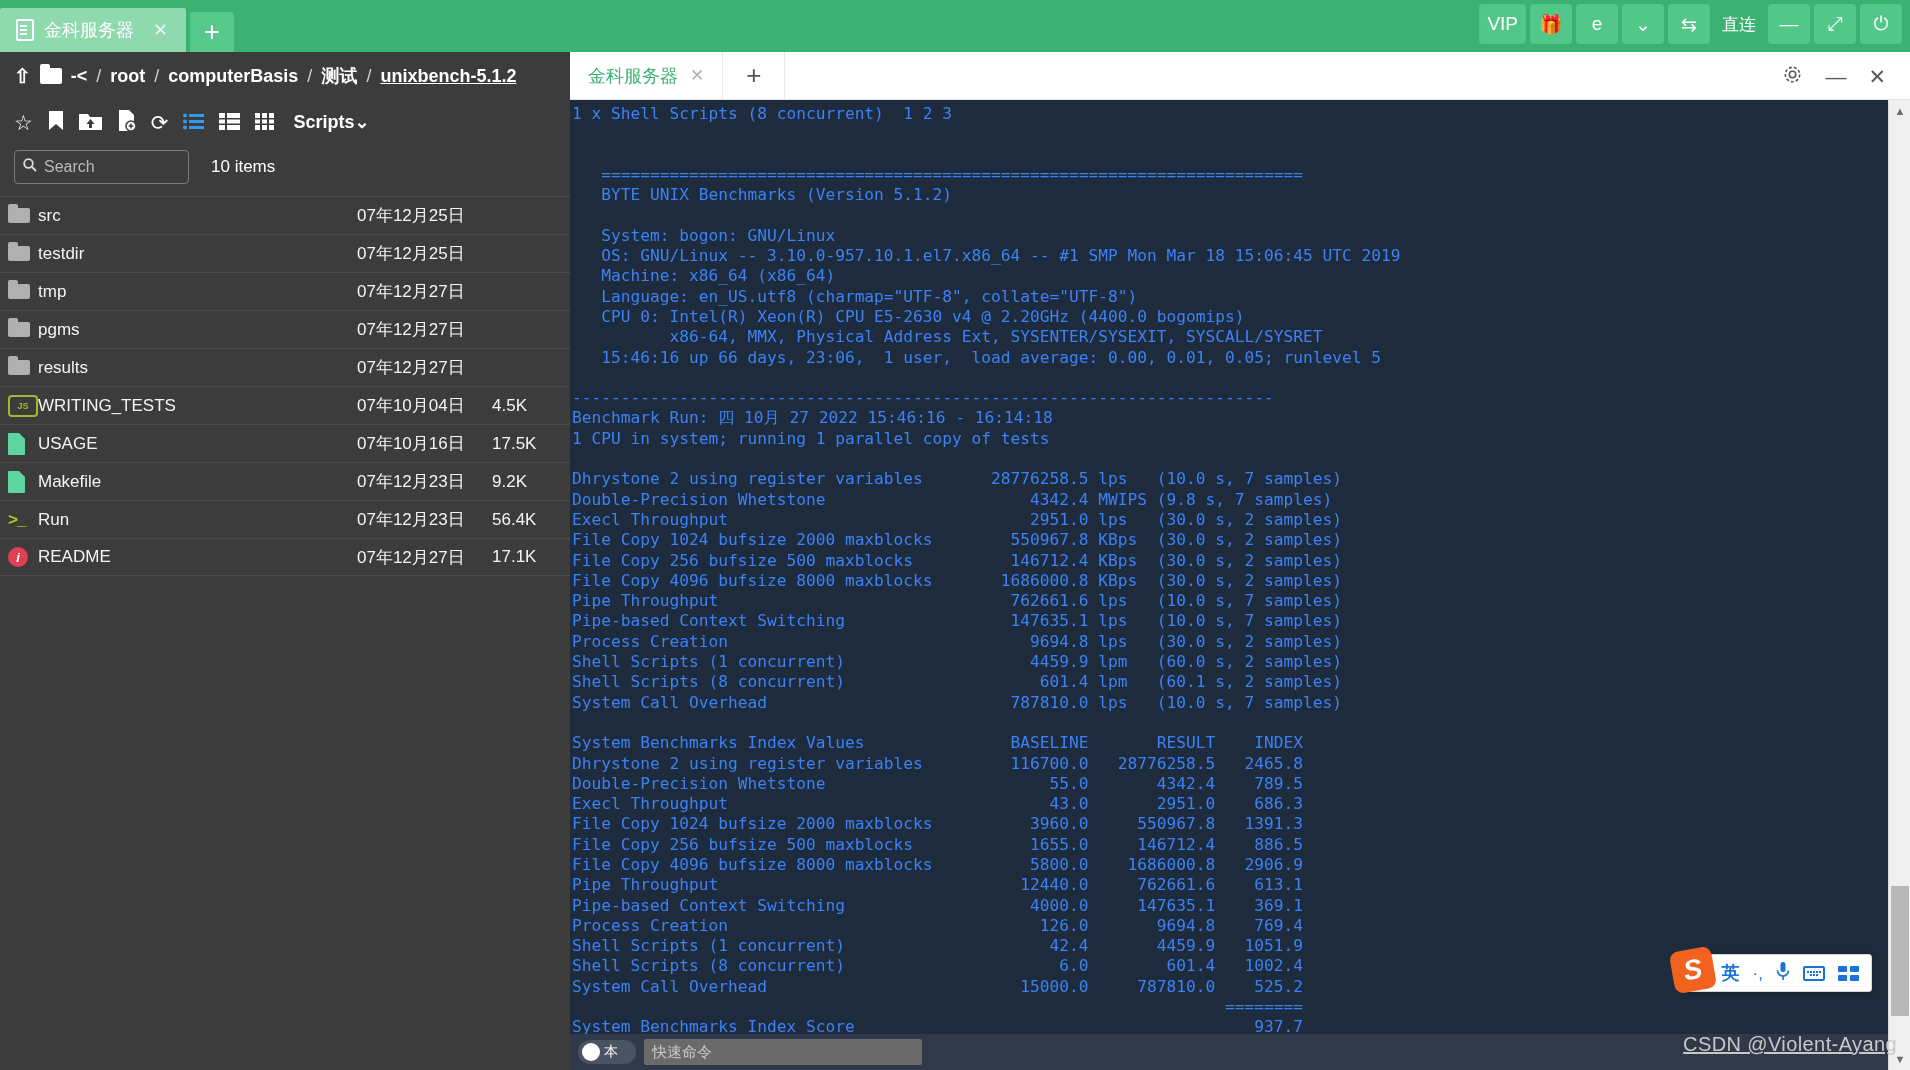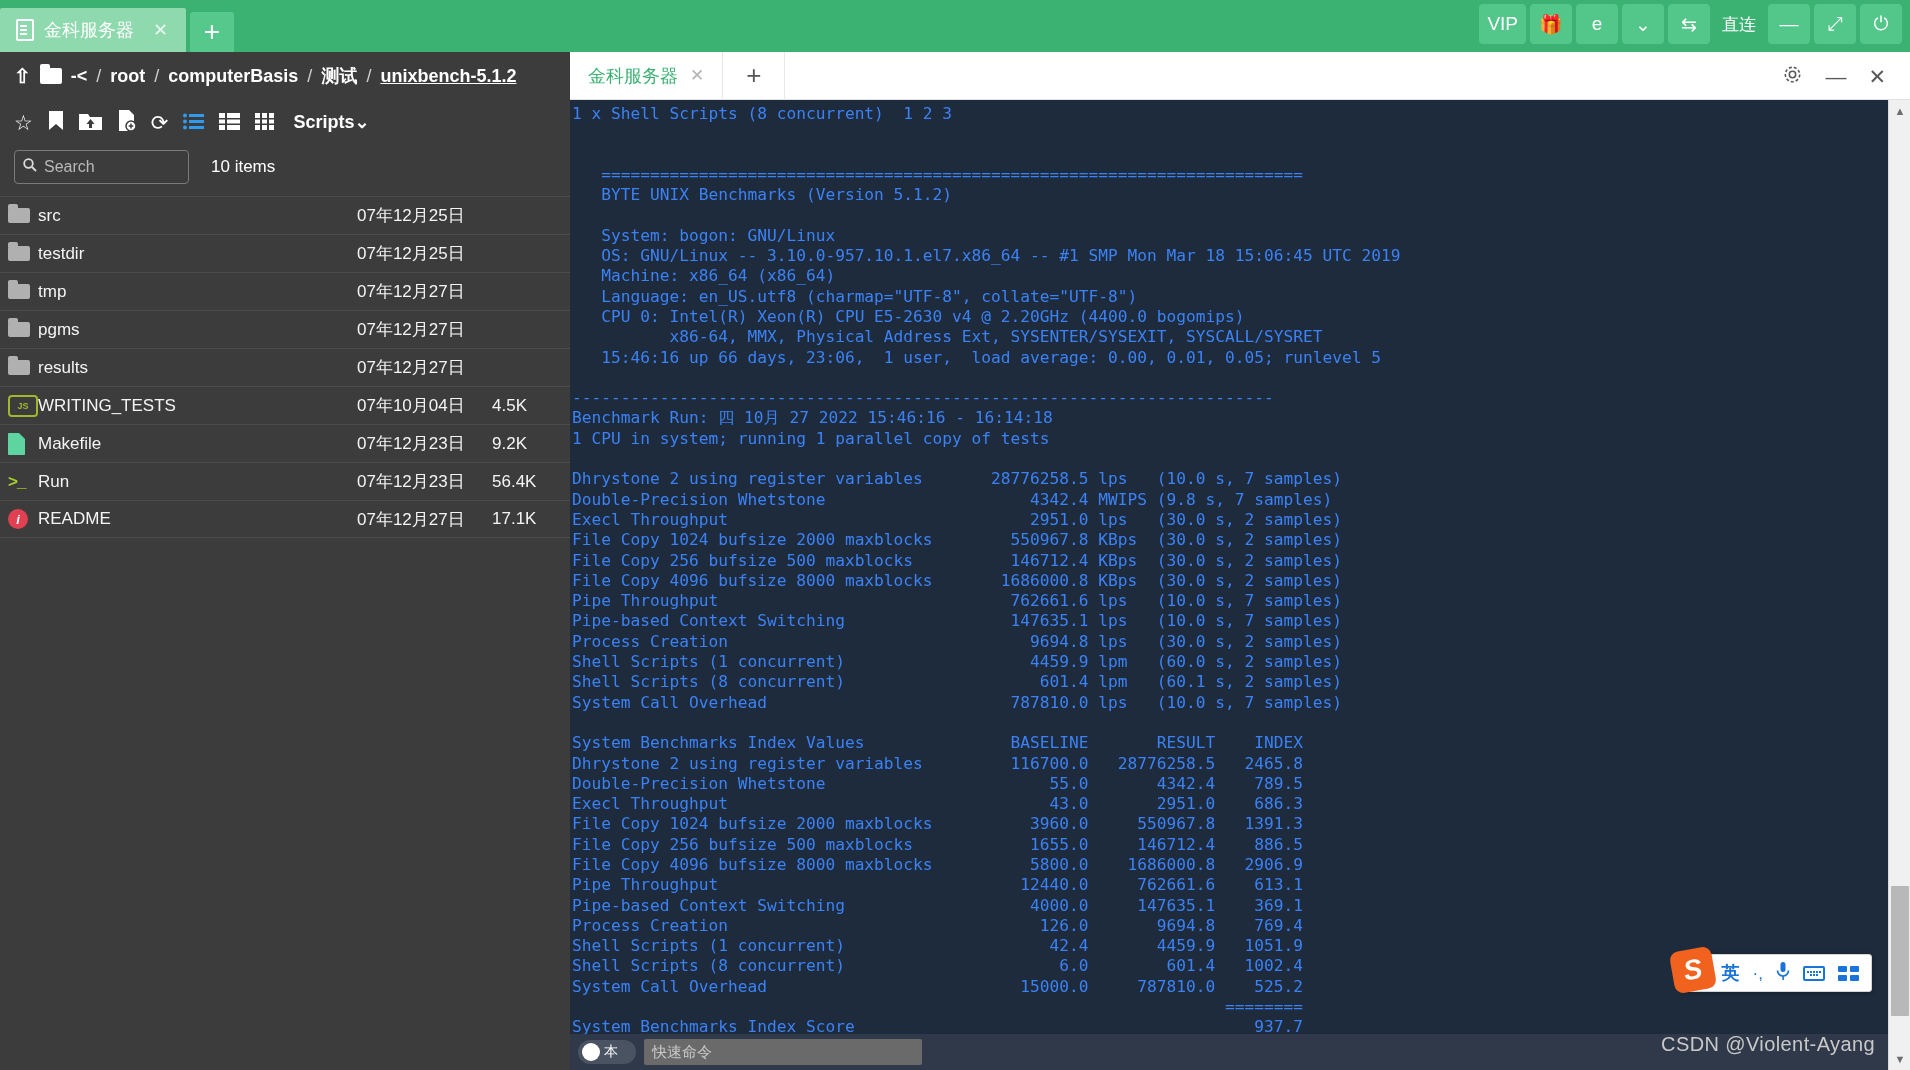--- a/index.html
+++ b/index.html
@@ -204,22 +204,22 @@
   }
   #ime-logo {
     position: absolute; left: -10px; top: -6px; width: 42px; height: 42px;
     background: #f2621f; border-radius: 9px; transform: rotate(-10deg);
     color: #ffffff; font-size: 28px; font-weight: bold; font-style: italic;
     display: flex; align-items: center; justify-content: center;
   }
   .ime-ic { color: #1a73d8; font-size: 17px; cursor: pointer; line-height: 1; }
   .ime-ic.cn { font-size: 18px; font-weight: bold; }
   #watermark {
-    position: absolute; right: 35px; bottom: 14px;
-    color: #c8c8c8; font-size: 20px; letter-spacing: 0.4px;
+    position: absolute; right: 13px; bottom: 14px;
+    color: #c8c8c8; font-size: 20px; letter-spacing: 0.4px; text-decoration: underline;
   }
   .kb-glyph {
     width: 22px; height: 15px; border: 2px solid #1a73d8; border-radius: 2px;
     display: flex; flex-wrap: wrap; align-content: center; justify-content: center;
     gap: 1px; padding: 1px;
   }
   .kb-glyph i { width: 2px; height: 2px; background: #1a73d8; display: block; }
   .grid-glyph { display: grid; grid-template-columns: 9px 9px; gap: 3px; }
   .grid-glyph i { display: block; height: 6px; background: #1a73d8; border-radius: 1px; }
 </style>
@@ -384,20 +384,28 @@
           <span class="fm-date">07年12月27日</span>
           <span class="fm-size"></span>
         </div>
         <div class="fm-row">
           <span class="fm-icon">
             <span class="ic-js">JS</span>
           </span>
           <span class="fm-name">WRITING_TESTS</span>
           <span class="fm-date">07年10月04日</span>
           <span class="fm-size">4.5K</span>
+        </div>
+        <div class="fm-row">
+          <span class="fm-icon">
+            <span class="ic-doc"></span>
+          </span>
+          <span class="fm-name">USAGE</span>
+          <span class="fm-date">07年10月16日</span>
+          <span class="fm-size">17.5K</span>
         </div>
         <div class="fm-row">
           <span class="fm-icon">
             <span class="ic-doc"></span>
           </span>
           <span class="fm-name">Makefile</span>
           <span class="fm-date">07年12月23日</span>
           <span class="fm-size">9.2K</span>
         </div>
         <div class="fm-row">

